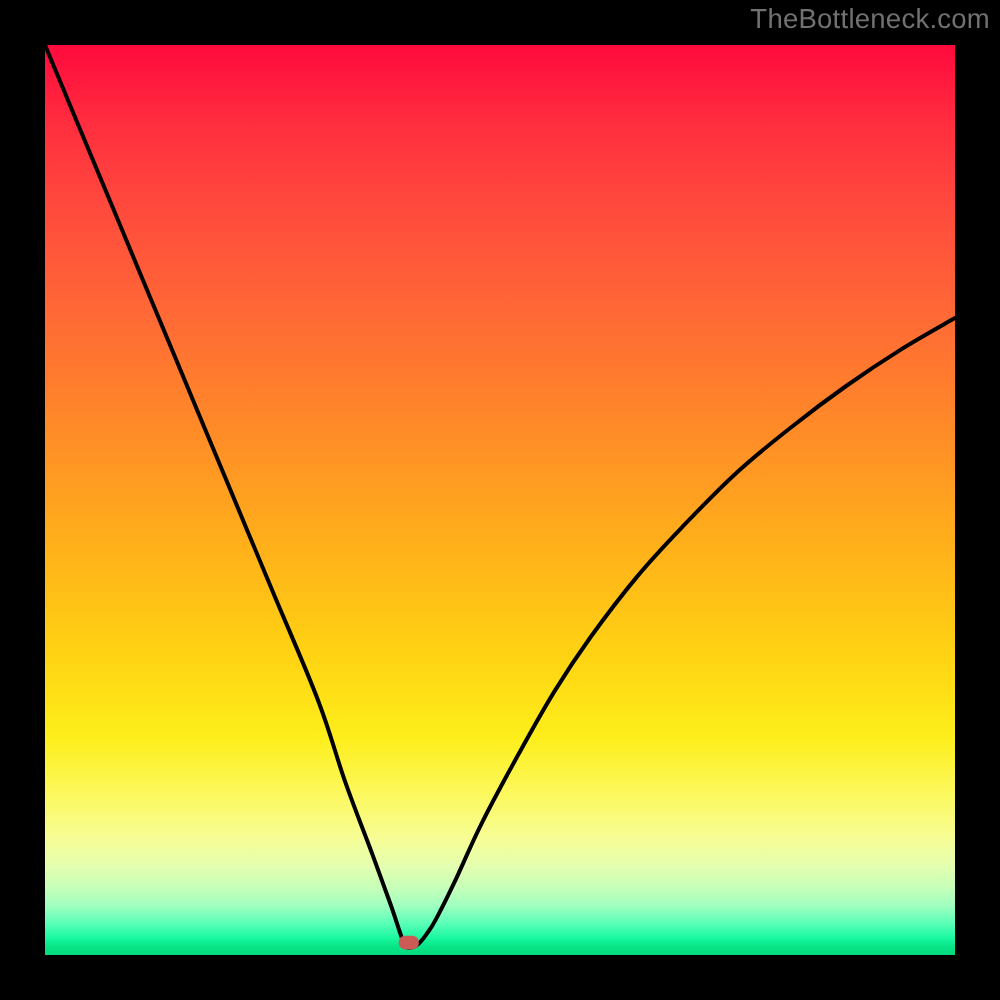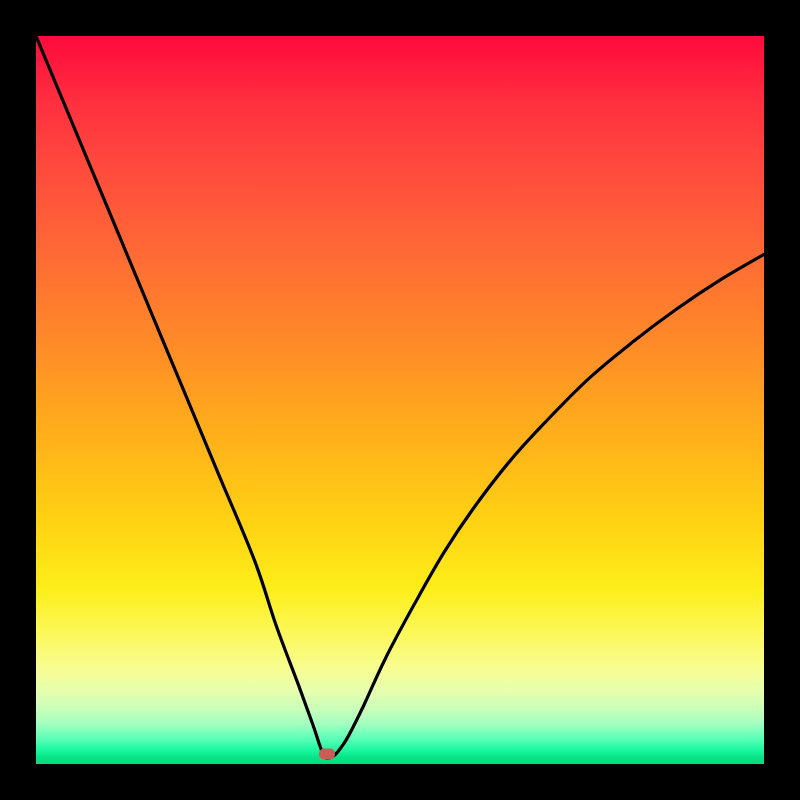--- a/index.html
+++ b/index.html
@@ -73,20 +73,21 @@
     background: #cc5a55;
     border-radius: 5px;
     transform: translate(-50%, -50%);
     z-index: 5;
   }
 </style>
 </head>
 <body>
 
 <div class="frame">
+  <div class="watermark">TheBottleneck.com</div>
 
   <div class="plot-area">
     <div class="gradient-bg"></div>
 
     <svg class="curve" viewBox="0 0 728 728" preserveAspectRatio="none">
       <path id="curve-path" fill="none" stroke="#000" stroke-width="3.2" stroke-linecap="round" stroke-linejoin="round" d="M 0 0 C 6.552 15.724800000000002, 23.296 55.91040000000001, 36.4 87.36000000000001 C 49.504 118.80960000000002, 59.696 143.27040000000002, 72.8 174.72000000000003 C 85.904 206.16960000000003, 96.096 230.63039999999998, 109.2 262.08 C 122.304 293.52959999999996, 132.49599999999998 317.9904, 145.6 349.44 C 158.704 380.8896, 168.896 405.35040000000004, 182 436.8 C 195.104 468.2496, 207.9168 496.6416, 218.4 524.16 C 228.88320000000002 551.6784, 232.3776 567.4032000000001, 240.24 589.6800000000001 C 248.10240000000002 611.9568, 255.528 630.2296, 262.08 647.92 C 268.632 665.6103999999999, 272.7088 676.8216, 276.64 687.96 C 280.5712 699.0984000000001, 281.9544 704.1652799999999, 283.92 709.8 C 285.8856 715.43472, 286.2496 717.03632, 287.56 719.264 C 288.8704 721.49168, 289.2344 722.176, 291.2 722.176 C 293.1656 722.176, 295.8592 721.36064, 298.47999999999996 719.264 C 301.10079999999994 717.16736, 303.13919999999996 714.19712, 305.76 710.528 C 308.3808 706.85888, 309.10880000000003 706.21824, 313.04 698.88 C 316.9712 691.54176, 321.048 683.5192, 327.6 669.76 C 334.15200000000004 656.0008, 340.2672 640.7856, 349.44 622.44 C 358.6128 604.0944000000001, 368.0768 586.8408000000001, 378.56 567.84 C 389.0432 548.8392, 397.19680000000005 533.9152, 407.68000000000006 516.88 C 418.1632000000001 499.8448, 425.00640000000004 489.58000000000004, 436.8 473.20000000000005 C 448.5936 456.82000000000005, 460.096 441.6048, 473.2 425.88 C 486.304 410.1552, 495.18559999999997 400.9096, 509.59999999999997 385.84000000000003 C 524.0143999999999 370.77040000000005, 537.5552 356.57439999999997, 553.28 342.15999999999997 C 569.0047999999999 327.74559999999997, 581.2352 318.20880000000005, 596.9599999999999 305.76000000000005 C 612.6847999999999 293.31120000000004, 624.9152 284.1384, 640.64 273 C 656.3648 261.8616, 668.5952 253.708, 684.3199999999999 243.88 C 700.0447999999999 234.052, 720.1376 222.98640000000003, 728 218.40000000000003"></path>
     </svg>
 
     <div id="marker" class="marker" style="left: 291.2px; top: 717.808px;"></div>
   </div>

